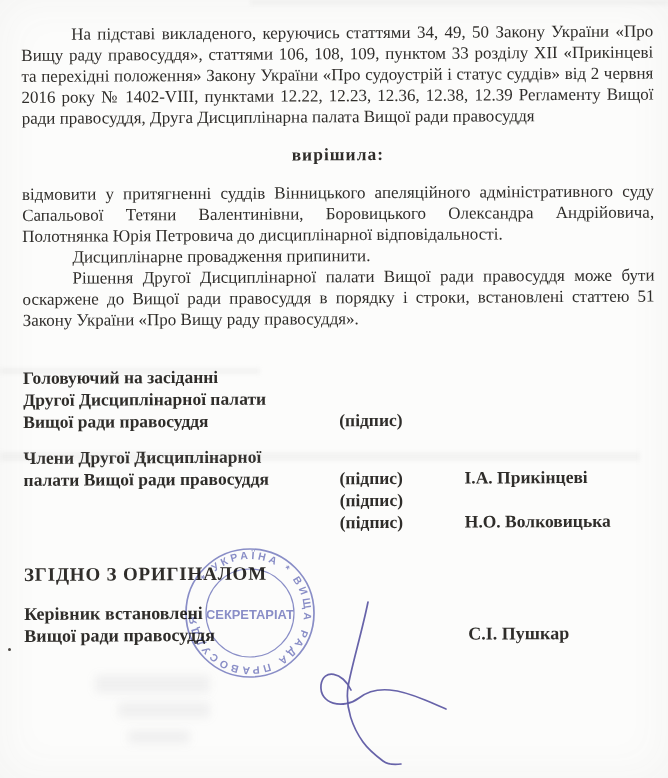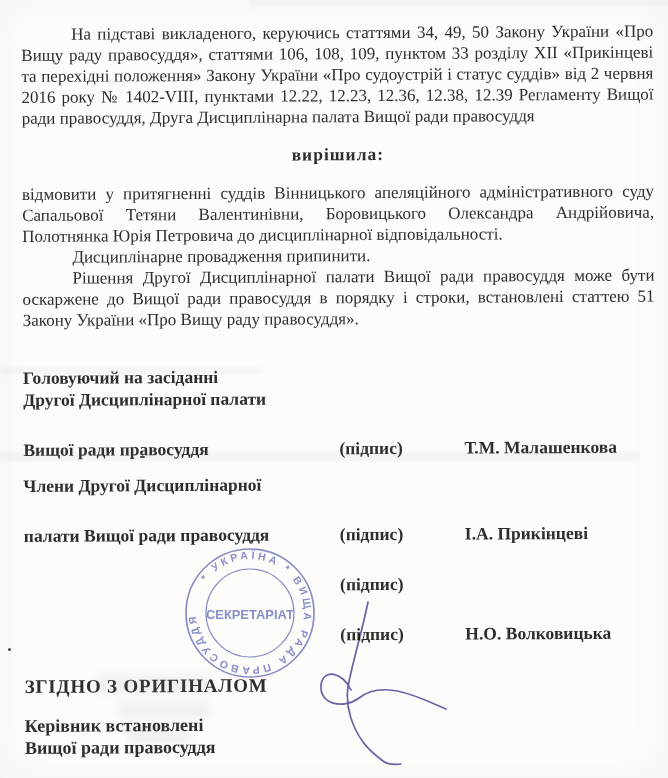--- a/index.html
+++ b/index.html
@@ -35,21 +35,21 @@
     text-align:center;
     font-weight:bold;
     font-size:17.5px;
     letter-spacing:1px;
     line-height:21px;
   }
   .after-decision{margin-top:17px;}
   .sig-block{font-weight:bold;font-size:17.5px;line-height:22px;}
   .sig-block .row{display:flex;align-items:baseline;}
   .col1{width:316px;flex:0 0 316px;}
-  .col2{width:125px;flex:0 0 125px;margin-top:28px;}
+  .col2{width:125px;flex:0 0 125px;}
   .col3{flex:1;}
   .block-chair{margin-top:36px;}
   .block-members{margin-top:14px;}
   .cert-title{
     margin-top:28px;
     font-weight:bold;
     font-size:19px;
     letter-spacing:0.8px;
     line-height:24px;
   }
@@ -107,21 +107,20 @@
     <div class="sig-block block-chair">
       <div class="row">
         <span>Головуючий на засіданні</span>
       </div>
       <div class="row">
         <span>Другої Дисциплінарної палати</span>
       </div>
       <div class="row">
         <span class="col1">Вищої ради правосуддя</span>
         <span class="col2">(підпис)</span>
-        <span class="col3">Т.М. Малашенкова</span>
       </div>
     </div>
 
     <div class="sig-block block-members">
       <div class="row">
         <span>Члени Другої Дисциплінарної</span>
       </div>
       <div class="row">
         <span class="col1">палати Вищої ради правосуддя</span>
         <span class="col2">(підпис)</span>
@@ -139,20 +138,21 @@
     </div>
 
     <div class="cert-title">ЗГІДНО З ОРИГІНАЛОМ</div>
 
     <div class="cert-block">
       <div class="cert-row">
         <span>Керівник встановлені</span>
       </div>
       <div class="cert-row">
         <span class="cert-col1">Вищої ради правосуддя</span>
+        <span>С.І. Пушкар</span>
       </div>
     </div>
 
   </div>
 
   <svg class="stamp" viewBox="0 0 140 140" xmlns="http://www.w3.org/2000/svg" aria-hidden="true">
     <circle cx="70" cy="70" r="64" stroke-width="1.7"></circle>
     <circle cx="70" cy="70" r="44" stroke-width="1.2"></circle>
     <defs>
       <path id="ringPath" d="M 16 70 A 54 54 0 1 1 124 70 A 54 54 0 1 1 16 70" fill="none"></path>

